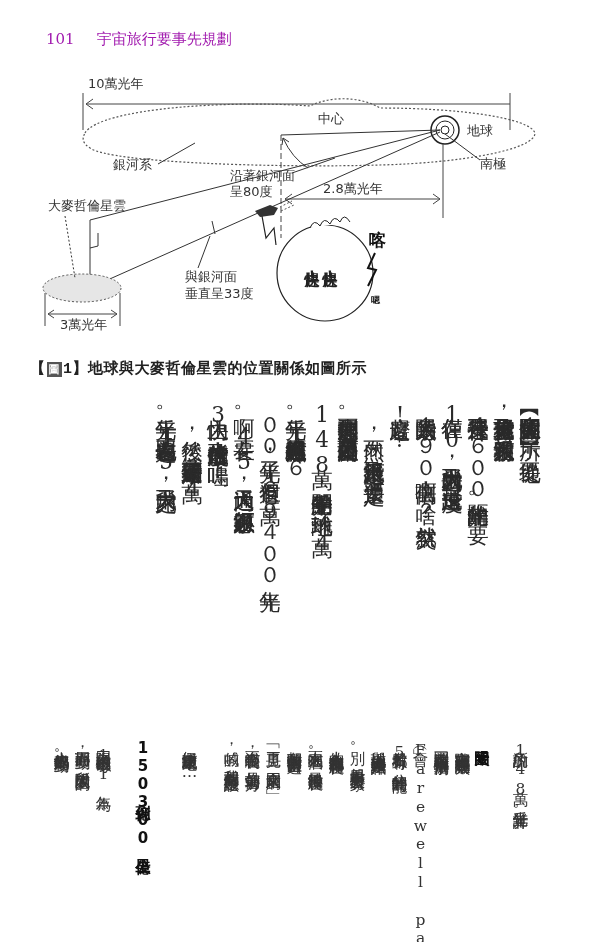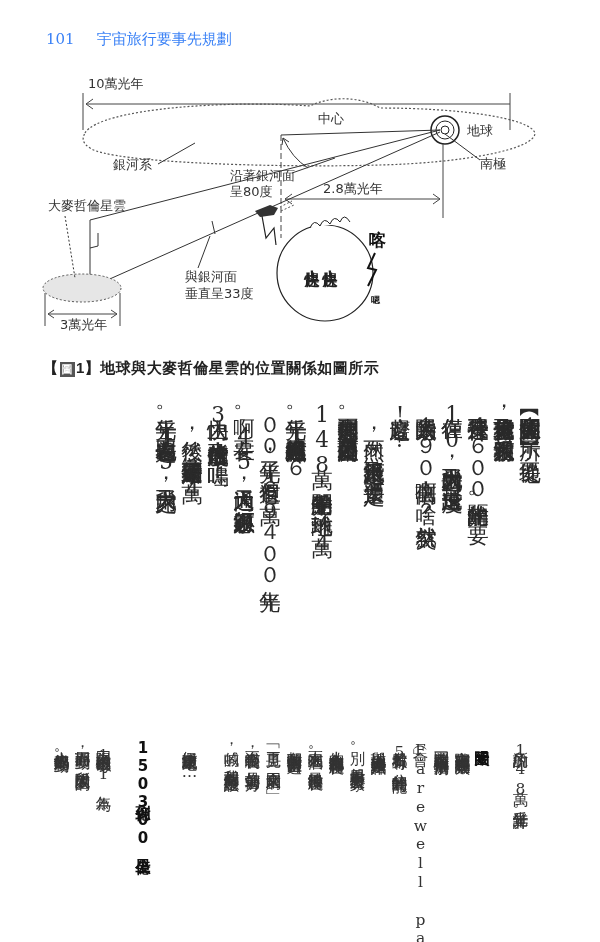--- a/index.html
+++ b/index.html
@@ -1,24 +1,24 @@
 <!DOCTYPE html>
 <html><head>
 <meta charset="utf-8">
 <style>
   html, body { margin: 0; padding: 0; background: #ffffff; }
   body { width: 600px; height: 942px; position: relative; overflow: hidden;
          font-family: "DejaVu Serif", "Liberation Serif", serif; color: #222; }
-  .header { position: absolute; top: 30px; left: 46px; font-size: 15px; color: #3b82f6; }
+  .header { position: absolute; top: 30px; left: 46px; font-size: 15px; color: #a21caf; }
   .header .pg { display: inline-block; width: 46px; }
   .diagram { position: absolute; left: 30px; top: 68px; width: 540px; height: 280px; }
   .diagram svg { width: 100%; height: 100%; }
   .dlabel { font-family: "DejaVu Sans", "Liberation Sans", sans-serif; font-size: 13px; fill: #333; }
-  .caption { position: absolute; left: 30px; top: 359px; font-family: Liberation Sans, sans-serif;
-             font-size: 15px; font-weight: bold; color: #222; letter-spacing: 0.5px; margin-left: 13px; }
+  .caption { position: absolute; left: 30px; top: 359px; font-family: Liberation Mono, monospace;
+             font-size: 15px; font-weight: bold; color: #222; letter-spacing: 0.5px; }
   .caption .fig { display:inline-block; background:#555; color:#fff; font-size:11px; padding:0 2px; margin: 0 1px; }
   .col { position: absolute; writing-mode: vertical-rl; text-orientation: upright; white-space: nowrap;
          line-height: 1; letter-spacing: 0px; }
   .main { top: 402px; font-size: 21.5px; color: #2a2a2a; }
   .side { top: 739px; font-size: 15.5px; color: #333; letter-spacing: 0.8px; }
   .side-h { top: 739px; font-size: 15px; font-weight: bold; font-family: "DejaVu Sans", "Liberation Sans", sans-serif; color:#111; }
 </style>
 </head>
 <body>
 

